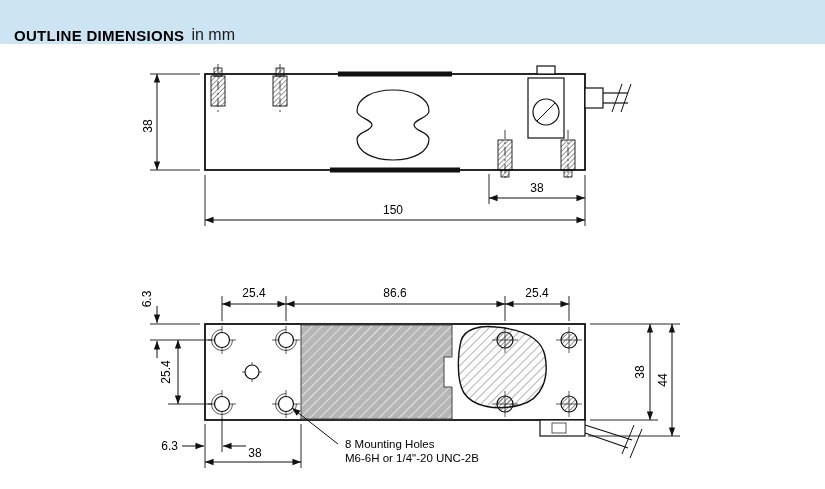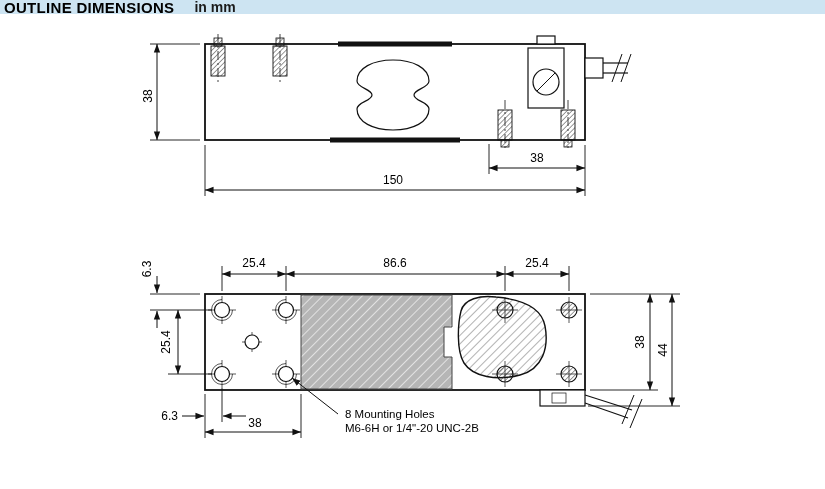--- a/index.html
+++ b/index.html
@@ -1,19 +1,19 @@
 <!DOCTYPE html>
 <html><head>
 <meta charset="utf-8">
 <style>
   html,body{margin:0;padding:0;background:#ffffff;}
   body{width:825px;height:489px;font-family:"Liberation Sans",sans-serif;overflow:hidden;}
-  .header{height:14px;background:#cde4f2;display:flex;align-items:center;padding-left:4px;box-sizing:border-box;}
+  .header{height:44px;background:#cde4f2;display:flex;align-items:flex-end;padding-left:14px;box-sizing:border-box;}
   .header .title{font-size:15px;font-weight:bold;color:#000;letter-spacing:.3px;}
-  .header .unit{font-size:14px;color:#1a1a1a;margin-left:20px;font-weight:bold;}
+  .header .unit{font-size:16px;color:#1a1a1a;margin-left:7px;}
   svg{display:block;}
   .ol{stroke:#111;stroke-width:1.8;fill:#fff;}
   .ol2{stroke:#111;stroke-width:1.2;fill:#fff;}
   .solid{fill:#111;stroke:none;}
   .dim{stroke:#111;stroke-width:1;fill:none;}
   .ext{stroke:#111;stroke-width:.9;fill:none;}
   .cl{stroke:#111;stroke-width:.8;fill:none;stroke-dasharray:9 3 2 3;}
   .thin{stroke:#111;stroke-width:.7;fill:none;}
   .dimlbl{font-family:"Liberation Sans",sans-serif;font-size:12px;fill:#000;}
   .notelbl{font-family:"Liberation Sans",sans-serif;font-size:11.5px;fill:#000;}

